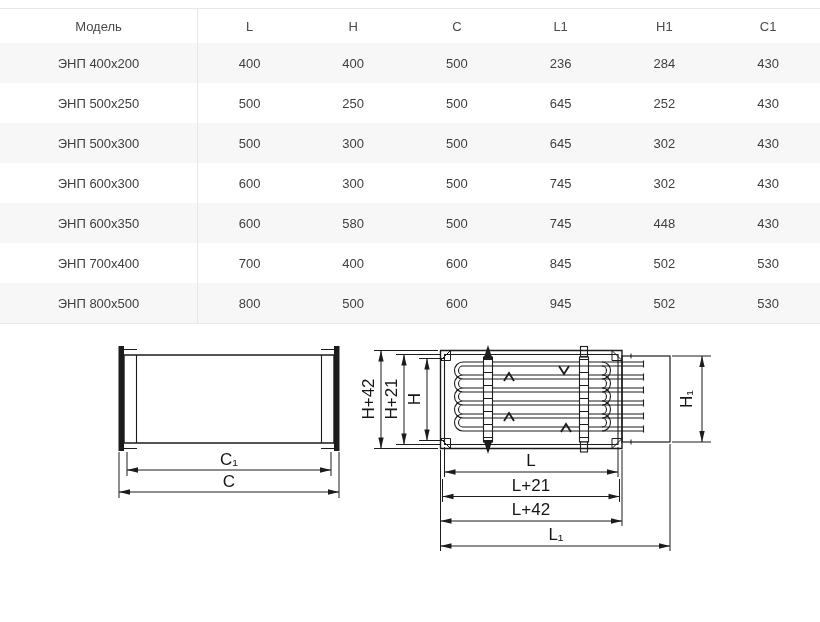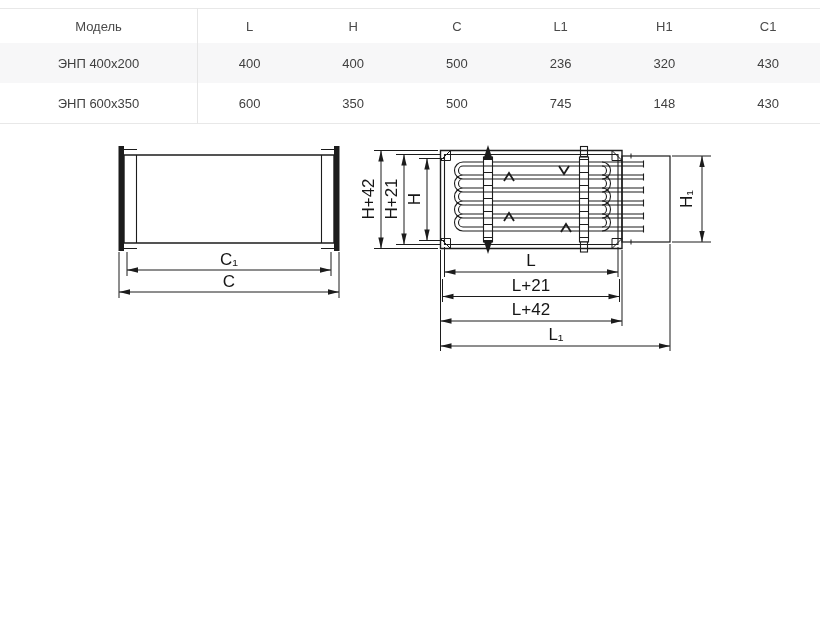--- a/index.html
+++ b/index.html
@@ -41,31 +41,76 @@
           <th>C1</th>
         </tr>
     </thead>
     <tbody>
         <tr>
           <td class="model-col">ЭНП 400x200</td>
           <td>400</td>
           <td>400</td>
           <td>500</td>
           <td>236</td>
-          <td>320</td>
+          <td>284</td>
+          <td>430</td>
+        </tr>
+        <tr>
+          <td class="model-col">ЭНП 500x250</td>
+          <td>500</td>
+          <td>250</td>
+          <td>500</td>
+          <td>645</td>
+          <td>252</td>
+          <td>430</td>
+        </tr>
+        <tr>
+          <td class="model-col">ЭНП 500x300</td>
+          <td>500</td>
+          <td>300</td>
+          <td>500</td>
+          <td>645</td>
+          <td>302</td>
+          <td>430</td>
+        </tr>
+        <tr>
+          <td class="model-col">ЭНП 600x300</td>
+          <td>600</td>
+          <td>300</td>
+          <td>500</td>
+          <td>745</td>
+          <td>302</td>
           <td>430</td>
         </tr>
         <tr>
           <td class="model-col">ЭНП 600x350</td>
           <td>600</td>
-          <td>350</td>
+          <td>580</td>
           <td>500</td>
           <td>745</td>
-          <td>148</td>
-          <td>430</td>
+          <td>448</td>
+          <td>430</td>
+        </tr>
+        <tr>
+          <td class="model-col">ЭНП 700x400</td>
+          <td>700</td>
+          <td>400</td>
+          <td>600</td>
+          <td>845</td>
+          <td>502</td>
+          <td>530</td>
+        </tr>
+        <tr>
+          <td class="model-col">ЭНП 800x500</td>
+          <td>800</td>
+          <td>500</td>
+          <td>600</td>
+          <td>945</td>
+          <td>502</td>
+          <td>530</td>
         </tr>
       </tbody>
   </table>
 
   <svg width="820" height="257" viewBox="0 365 820 257">
     <defs>
       <marker id="da" markerUnits="userSpaceOnUse" markerWidth="12" markerHeight="7" refX="11.5" refY="3.5" orient="auto-start-reverse">
         <path d="M11.5,3.5 L0.5,0.8 L0.5,6.2 Z" fill="#1c1c1c"></path>
       </marker>
     </defs>

